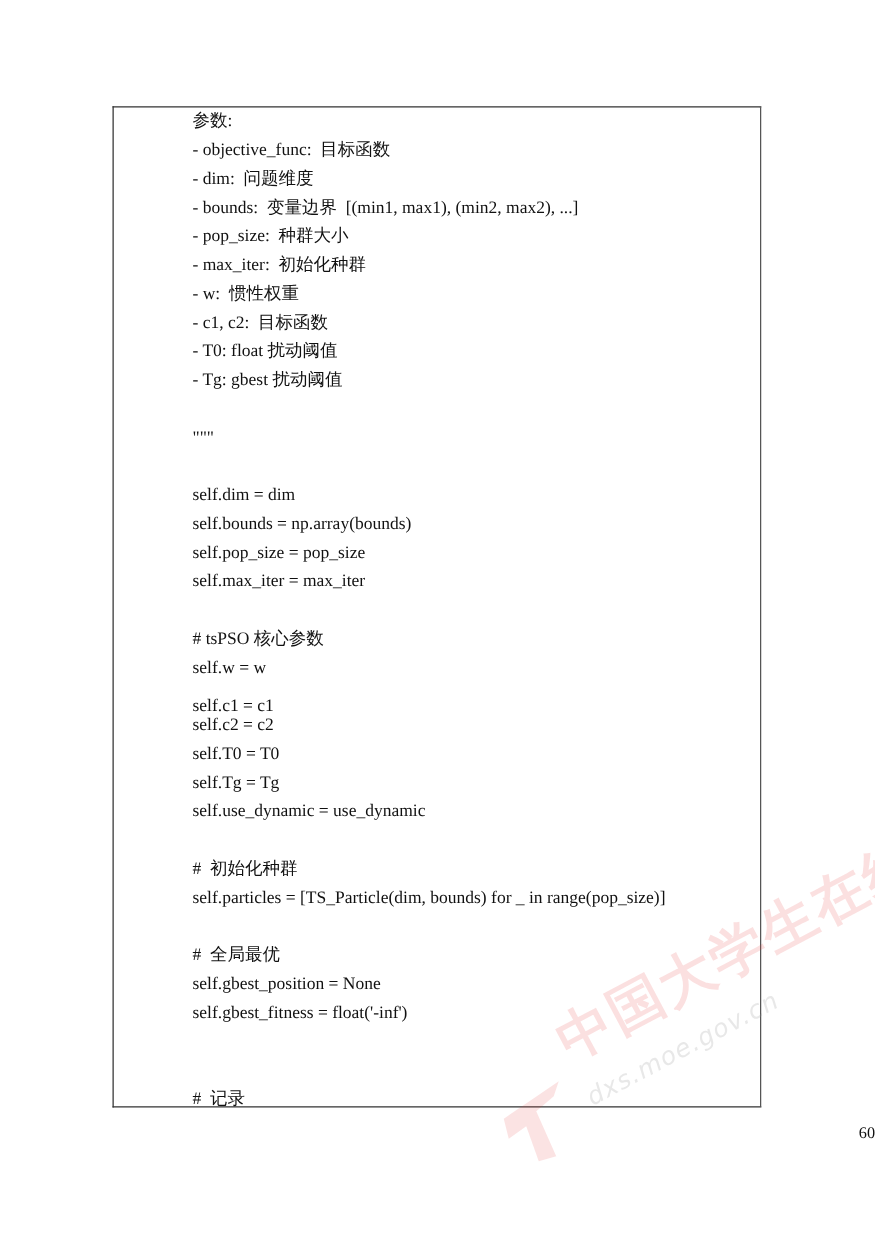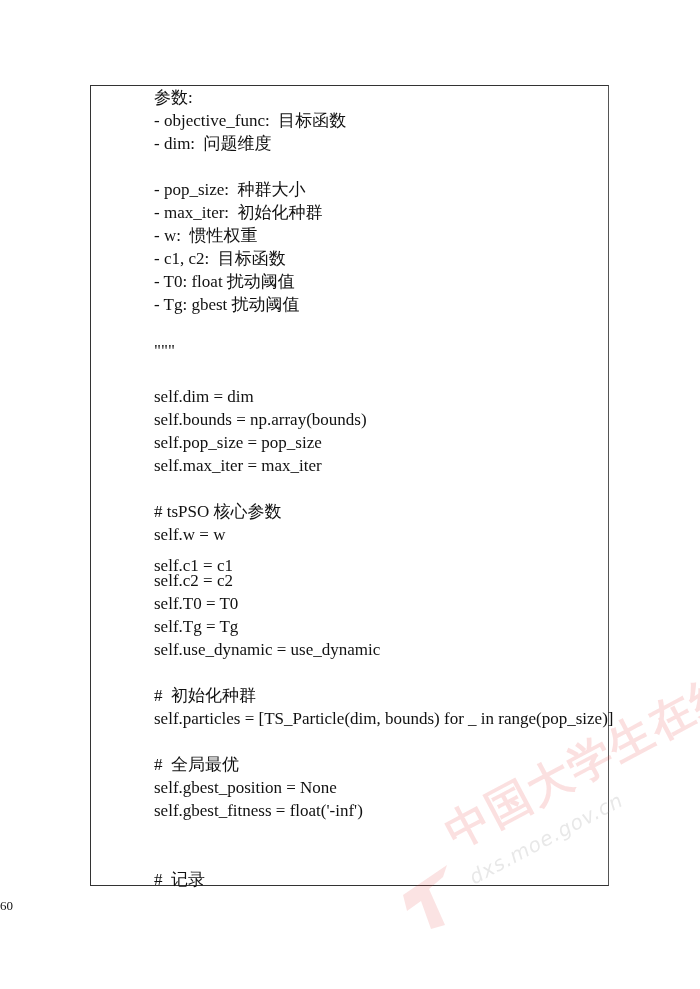--- a/index.html
+++ b/index.html
@@ -1,39 +1,40 @@
 <!DOCTYPE html>
 <html><head>
 <meta charset="utf-8">
 <style>
   html, body { margin: 0; padding: 0; background: #ffffff; }
   body { width: 700px; height: 989px; position: relative; overflow: hidden;
          font-family: "Liberation Serif", "DejaVu Serif", serif; color: #111; }
   .code-box { position: absolute; left: 90px; top: 85px; width: 519px; height: 801px;
               border: 1.5px solid #333; border-right-color: #555; box-sizing: border-box; }
-  .line { position: absolute; left: 63px; font-size: 17px; line-height: 16px; white-space: pre; }
-  .page-number { position: absolute; left: 0; width: 700px; top: 898px; text-align: left;
+  .line { position: absolute; left: 63px; font-size: 14px; line-height: 16px; white-space: pre; }
+  .page-number { position: absolute; left: 0; width: 700px; top: 898px; text-align: right;
                  font-size: 13px; }
   .watermark { position: absolute; left: 395px; top: 770px; width: 290px; height: 180px;
                pointer-events: none; }
   .wm-cn { position: absolute; left: 40px; top: 40px; font-family: "DejaVu Sans", sans-serif;
            font-weight: bold; font-size: 44px; color: rgba(230,60,60,0.16); transform: rotate(-28deg);
            transform-origin: left top; white-space: nowrap; letter-spacing: 2px; }
   .wm-url { position: absolute; left: 70px; top: 98px; font-family: "DejaVu Sans", sans-serif;
             font-style: italic; font-size: 20px; color: rgba(150,150,150,0.22); transform: rotate(-28deg);
             transform-origin: left top; white-space: nowrap; letter-spacing: 1px; }
   .wm-logo { position: absolute; left: 0px; top: 85px; width: 60px; height: 90px; }
 </style>
 </head>
 <body>
 
 <div class="code-box">
   <div class="line" style="top:4px">参数:</div>
   <div class="line" style="top:27px">- objective_func:  目标函数</div>
   <div class="line" style="top:50px">- dim:  问题维度</div>
+  <div class="line" style="top:73px">- bounds:  变量边界  [(min1, max1), (min2, max2), ...]</div>
   <div class="line" style="top:96px">- pop_size:  种群大小</div>
   <div class="line" style="top:119px">- max_iter:  初始化种群</div>
   <div class="line" style="top:142px">- w:  惯性权重</div>
   <div class="line" style="top:165px">- c1, c2:  目标函数</div>
   <div class="line" style="top:188px">- T0: float 扰动阈值</div>
   <div class="line" style="top:211px">- Tg: gbest 扰动阈值</div>
   <div class="line" style="top:257px">"""</div>
   <div class="line" style="top:303px">self.dim = dim</div>
   <div class="line" style="top:326px">self.bounds = np.array(bounds)</div>
   <div class="line" style="top:349px">self.pop_size = pop_size</div>

